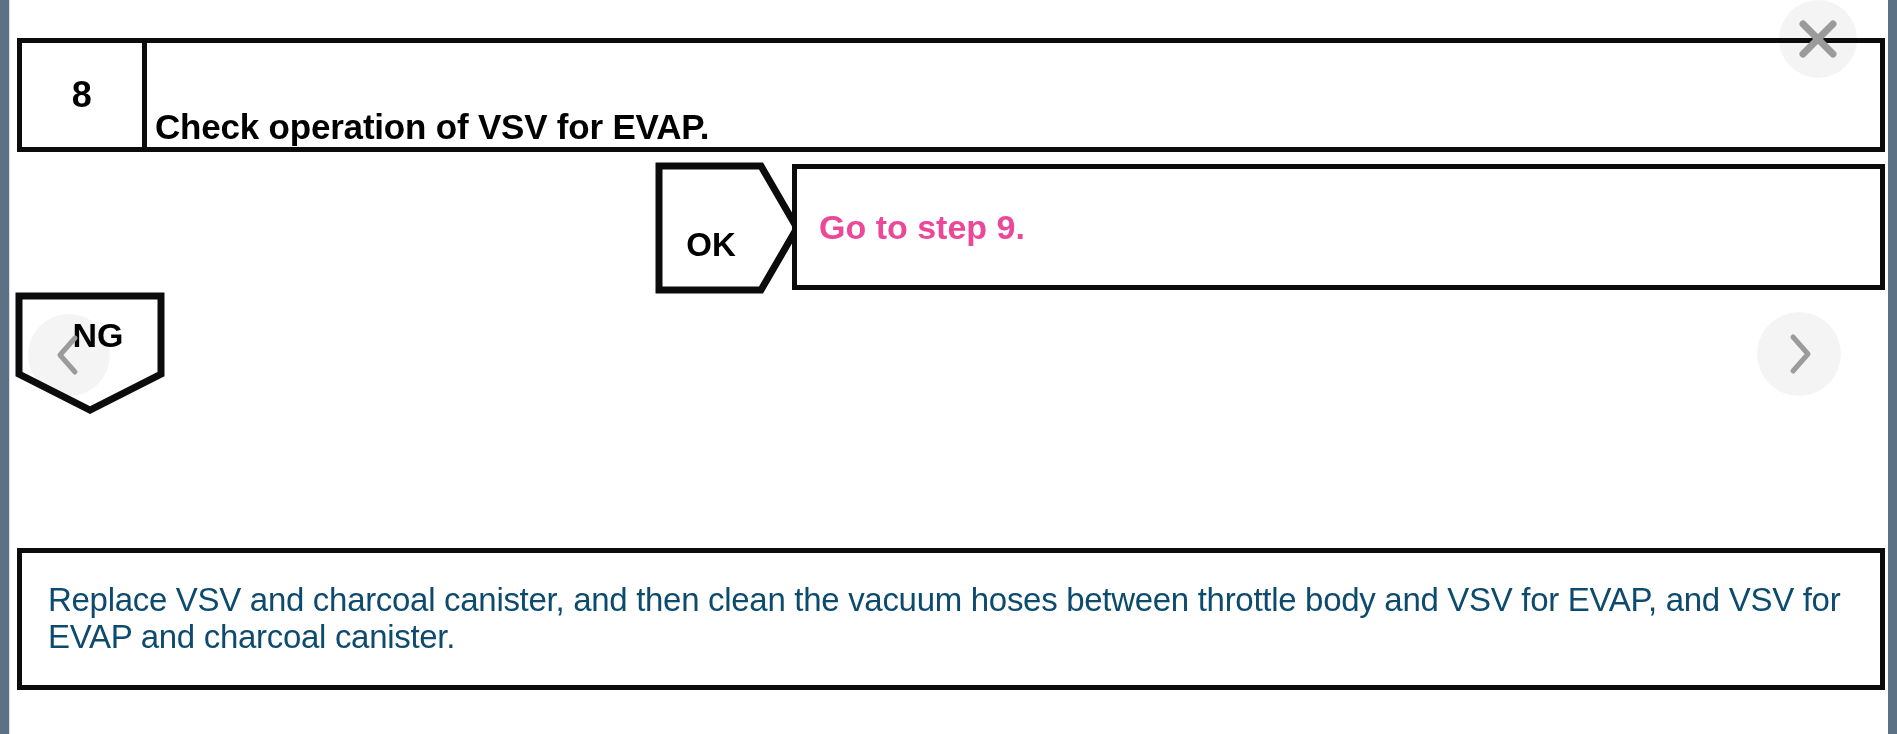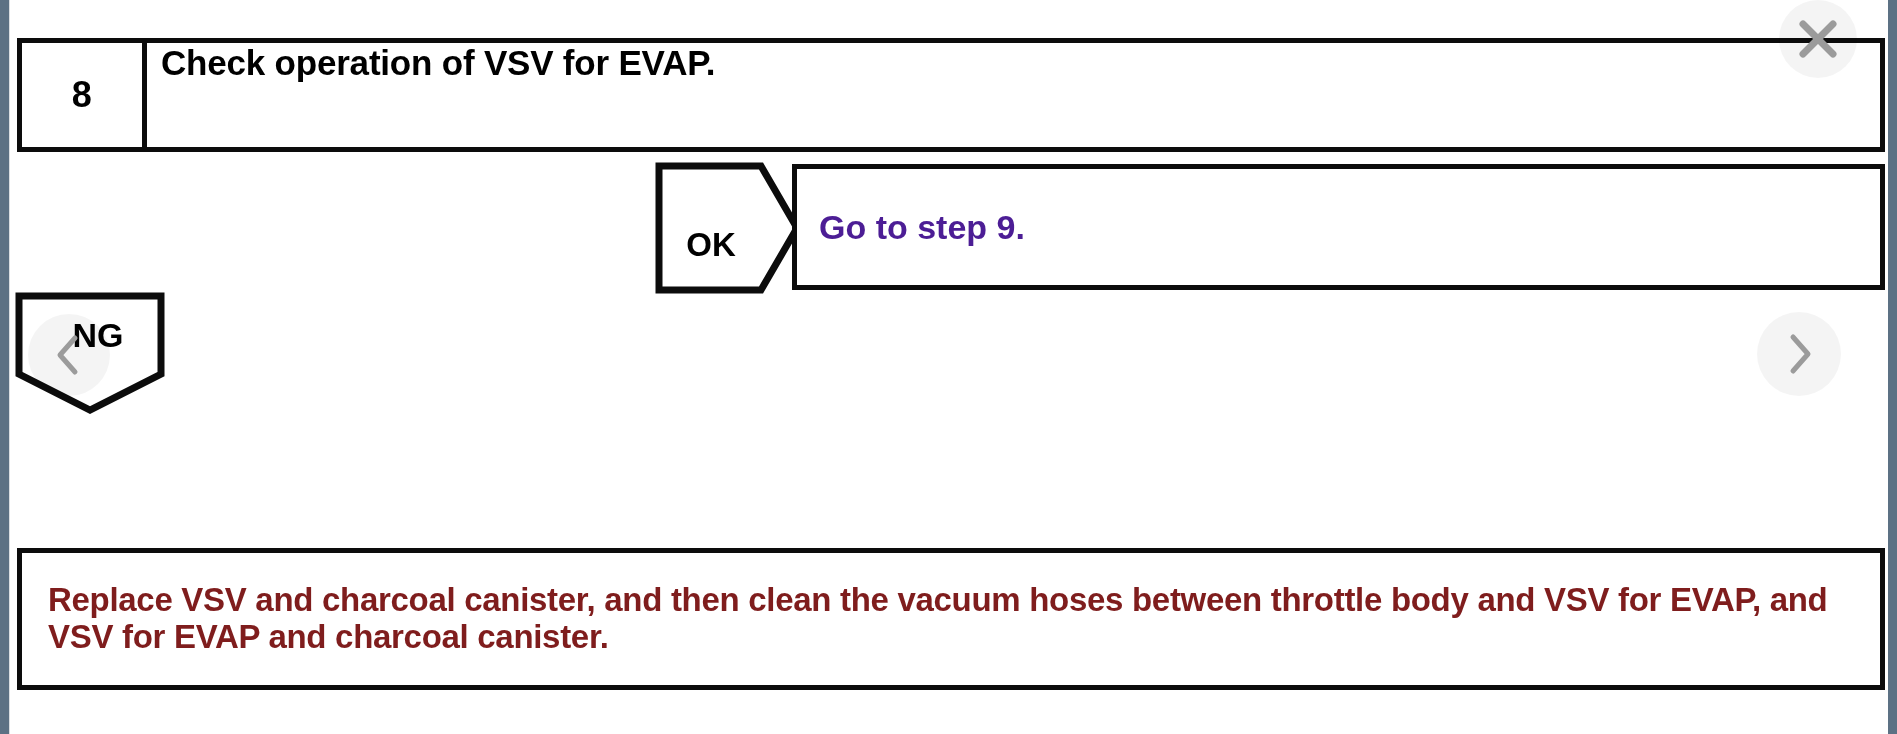--- a/index.html
+++ b/index.html
@@ -75,22 +75,22 @@
   }
   #step-number-cell .txt {
     font-size: 36px;
     font-weight: bold;
     color: #000;
     letter-spacing: 0.5px;
   }
   #step-desc-cell {
     flex: 1 1 auto;
     display: flex;
-    align-items: flex-start;
-    padding-left: 14px;
+    align-items: flex-end;
+    padding-left: 8px;
   }
   #step-desc-cell .txt {
     font-size: 35px;
     font-weight: bold;
     color: #000;
     letter-spacing: -0.2px;
   }
 
   
   #ok-arrow {
@@ -121,21 +121,21 @@
     top: 164px;
     width: 1093px;
     height: 126px;
     display: flex;
     align-items: center;
     padding-left: 22px;
   }
   #goto-box .txt {
     font-size: 34px;
     font-weight: bold;
-    color: #4c1d95;
+    color: #ec4899;
   }
 
   
   #ng-shape {
     position: absolute;
     left: 5px;
     top: 292px;
     width: 150px;
     height: 122px;
   }
@@ -159,22 +159,22 @@
     left: 7px;
     top: 548px;
     width: 1868px;
     height: 142px;
     display: flex;
     align-items: center;
     padding: 0 26px;
   }
   #action-box .txt {
     font-size: 33px;
-    font-weight: bold;
-    color: #7f1d1d;
+    font-weight: normal;
+    color: #0c4a6e;
     line-height: 1.12;
     letter-spacing: -0.3px;
   }
 
   
   .round-btn {
     position: absolute;
     border-radius: 50%;
     background: rgba(0, 0, 0, 0.045);
     display: flex;

